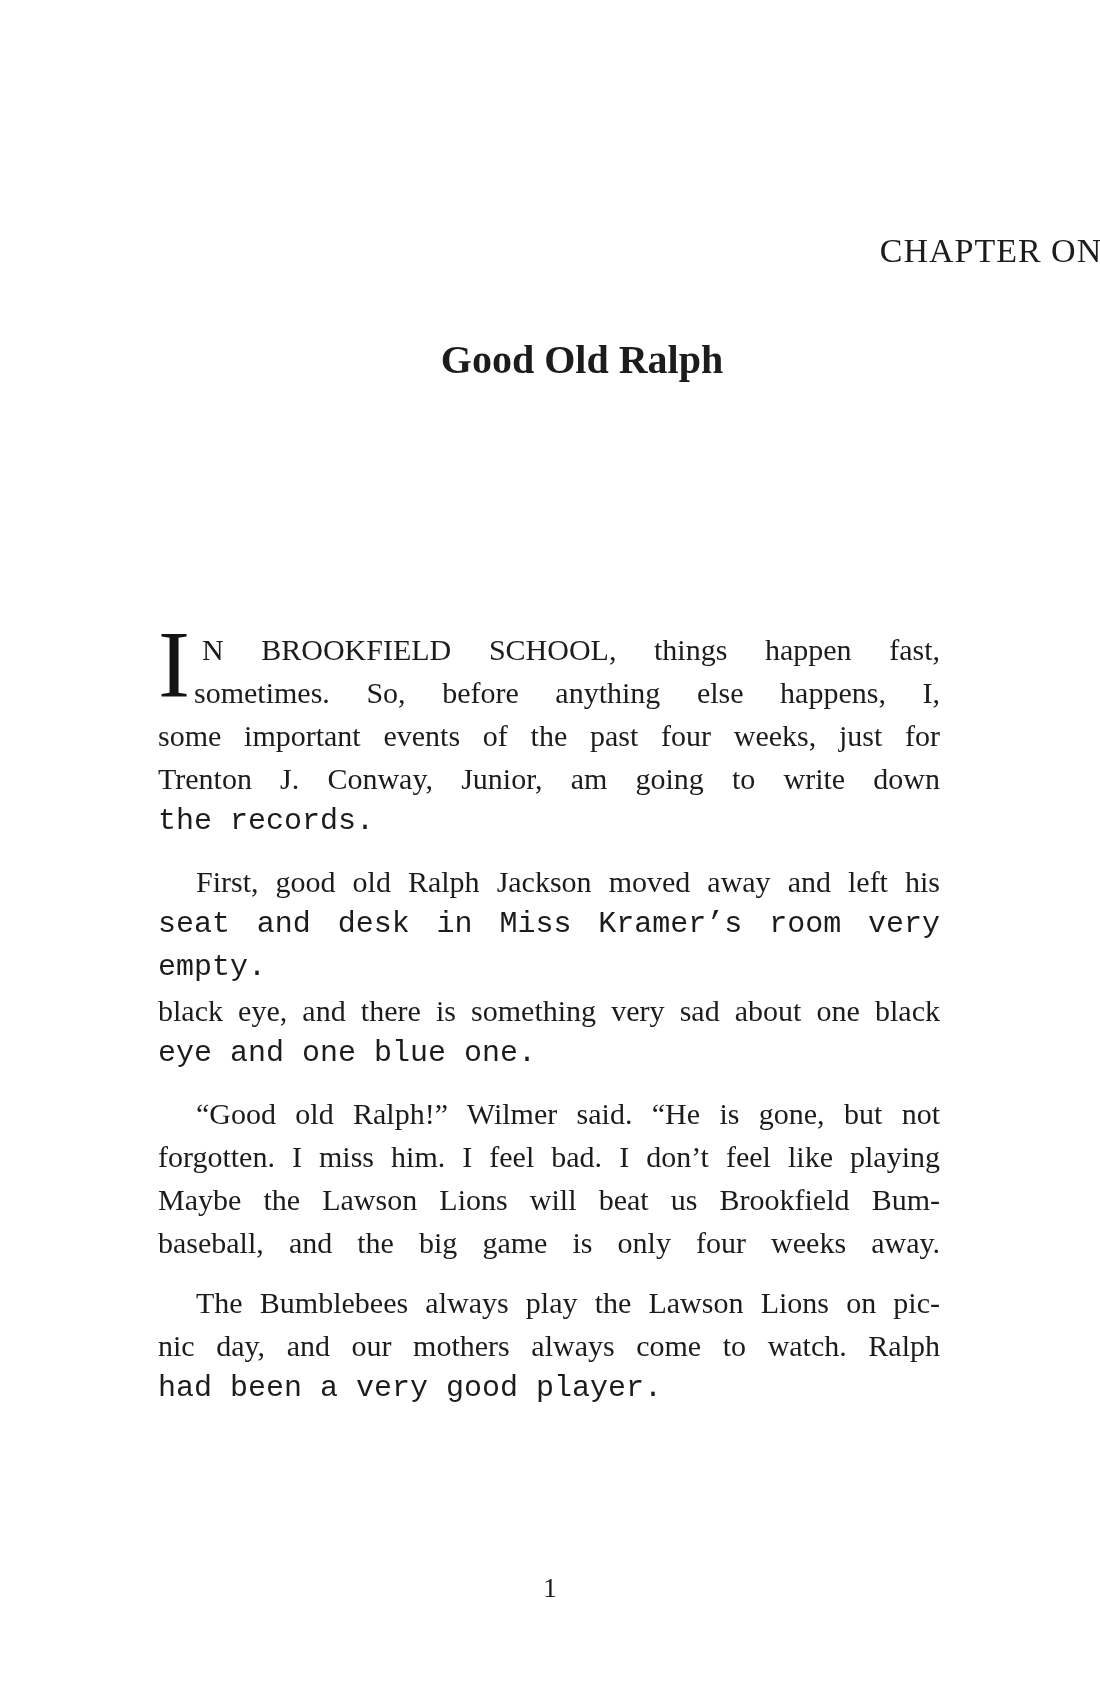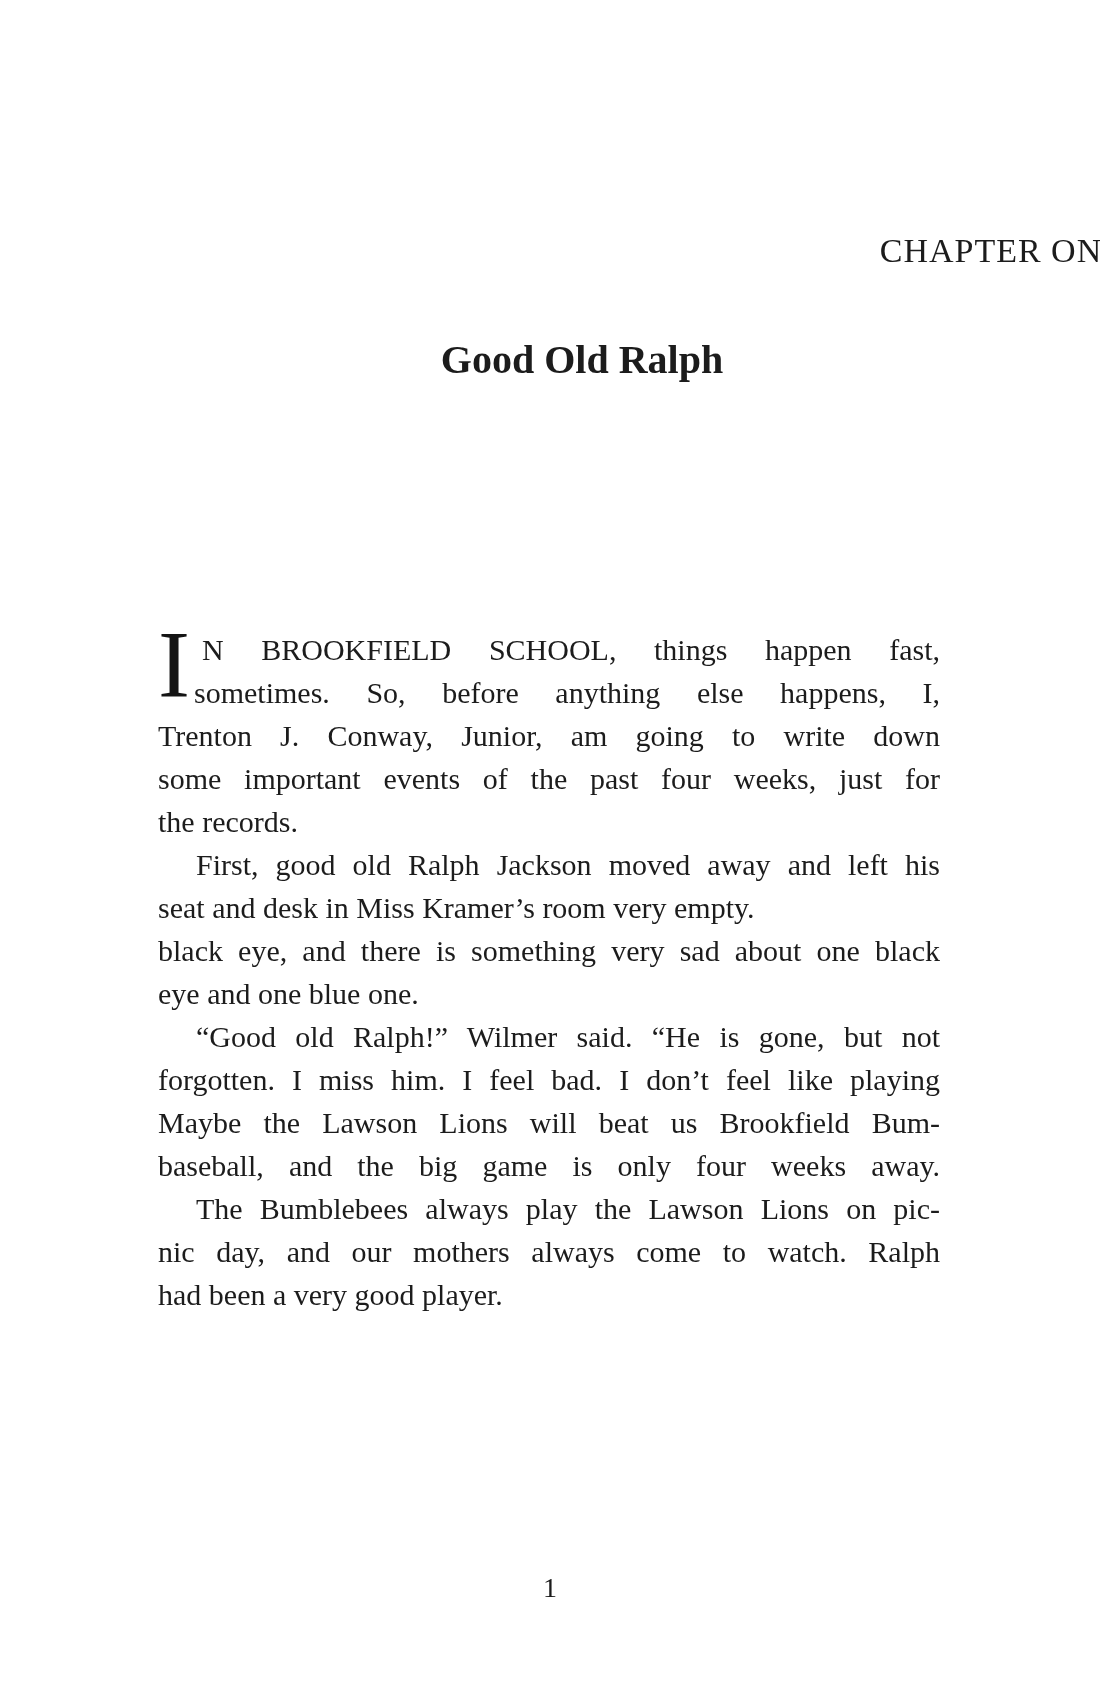--- a/index.html
+++ b/index.html
@@ -45,23 +45,24 @@
   }
   .paragraph { margin: 0; }
   .line {
     text-align: justify;
     text-align-last: justify;
     -moz-text-align-last: justify;
     white-space: normal;
   }
   .line.last {
     text-align-last: left;
+    font-family: Liberation Mono, monospace;
     -moz-text-align-last: left;
   }
-  .line.indent { padding-left: 38px; }
+  .line.indent { padding-left: 38px; margin-top: 17px; }
   .line.dc1 { padding-left: 44px; }
   .line.dc2 { padding-left: 36px; }
   .drop-cap {
     position: absolute;
     left: 0;
     top: -11px;
     font-size: 96px;
     line-height: 96px;
     font-weight: 400;
     color: #141414;
@@ -82,22 +83,22 @@
 <div class="page">
   <div class="chapter-label">CHAPTER ONE</div>
 
   <div class="chapter-title">Good Old Ralph</div>
 
   <div class="body-text">
       <div class="paragraph">
         <span class="drop-cap">I</span>
         <div class="line dc1">N BROOKFIELD SCHOOL, things happen fast,</div>
         <div class="line dc2">sometimes.  So,  before  anything  else  happens,  I,</div>
+        <div class="line">some important events of the past four weeks, just for</div>
         <div class="line">Trenton J. Conway, Junior, am going to write down</div>
-        <div class="line">some important events of the past four weeks, just for</div>
         <div class="line last">the records.</div>
       </div>
       <div class="paragraph">
         <div class="line indent">First, good old Ralph Jackson moved away and left his</div>
         <div class="line last">seat and desk in Miss Kramer’s room very empty.</div>
       </div>
       <div class="paragraph">
         <div class="line">black eye, and there is something very sad about one black</div>
         <div class="line last">eye and one blue one.</div>
       </div>

